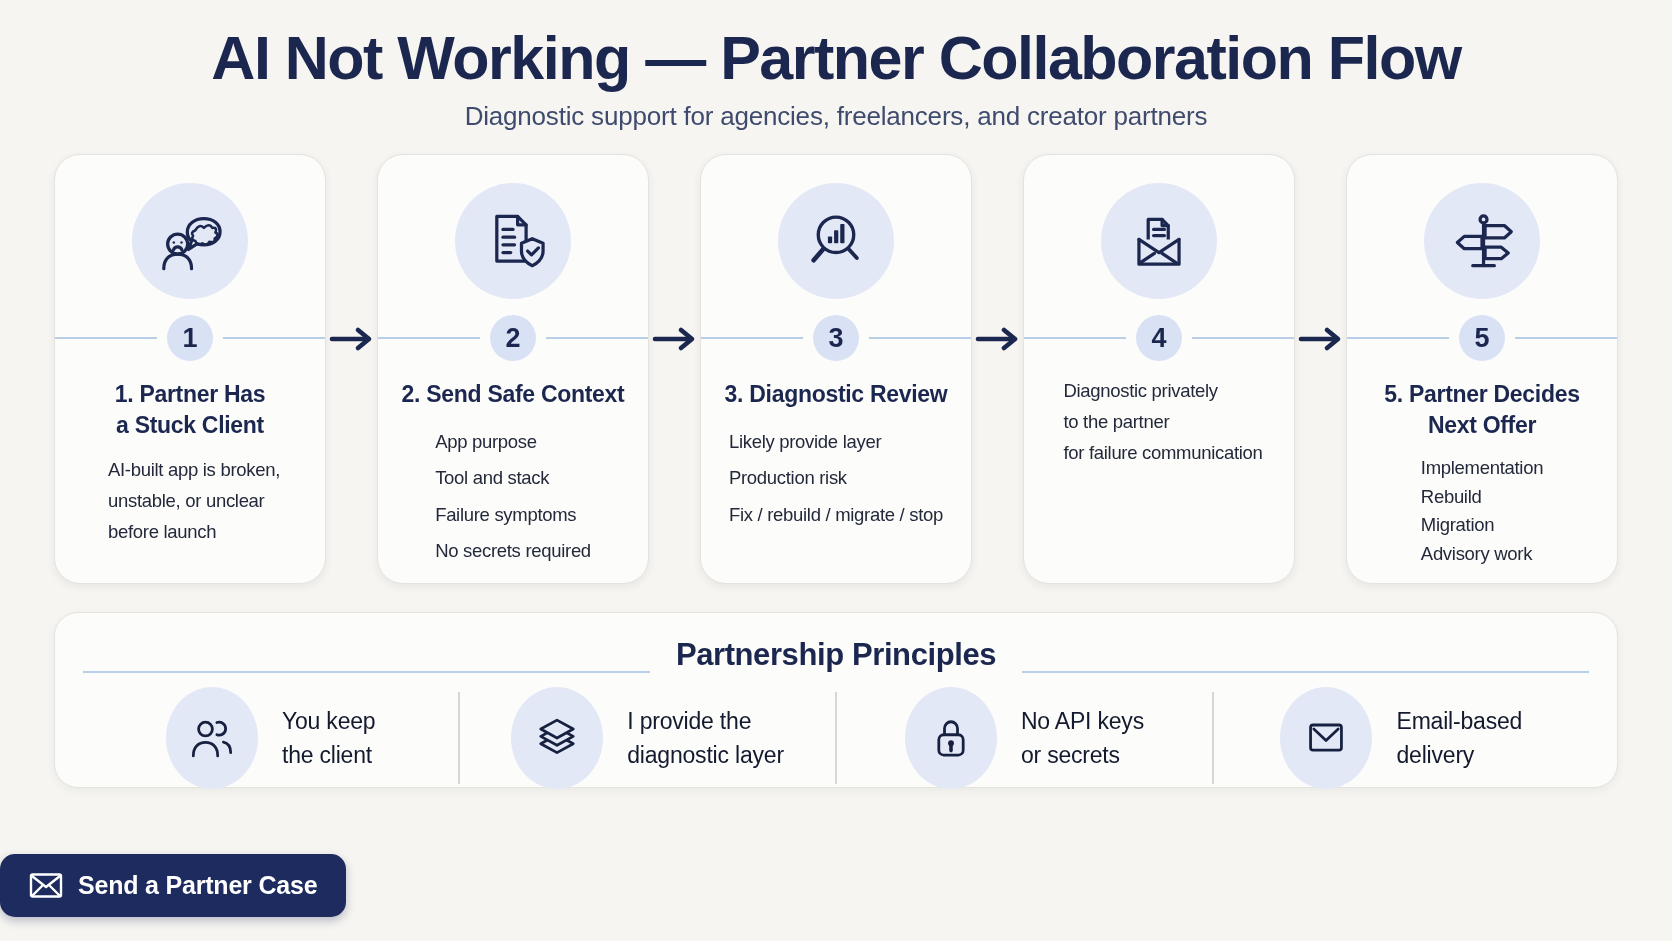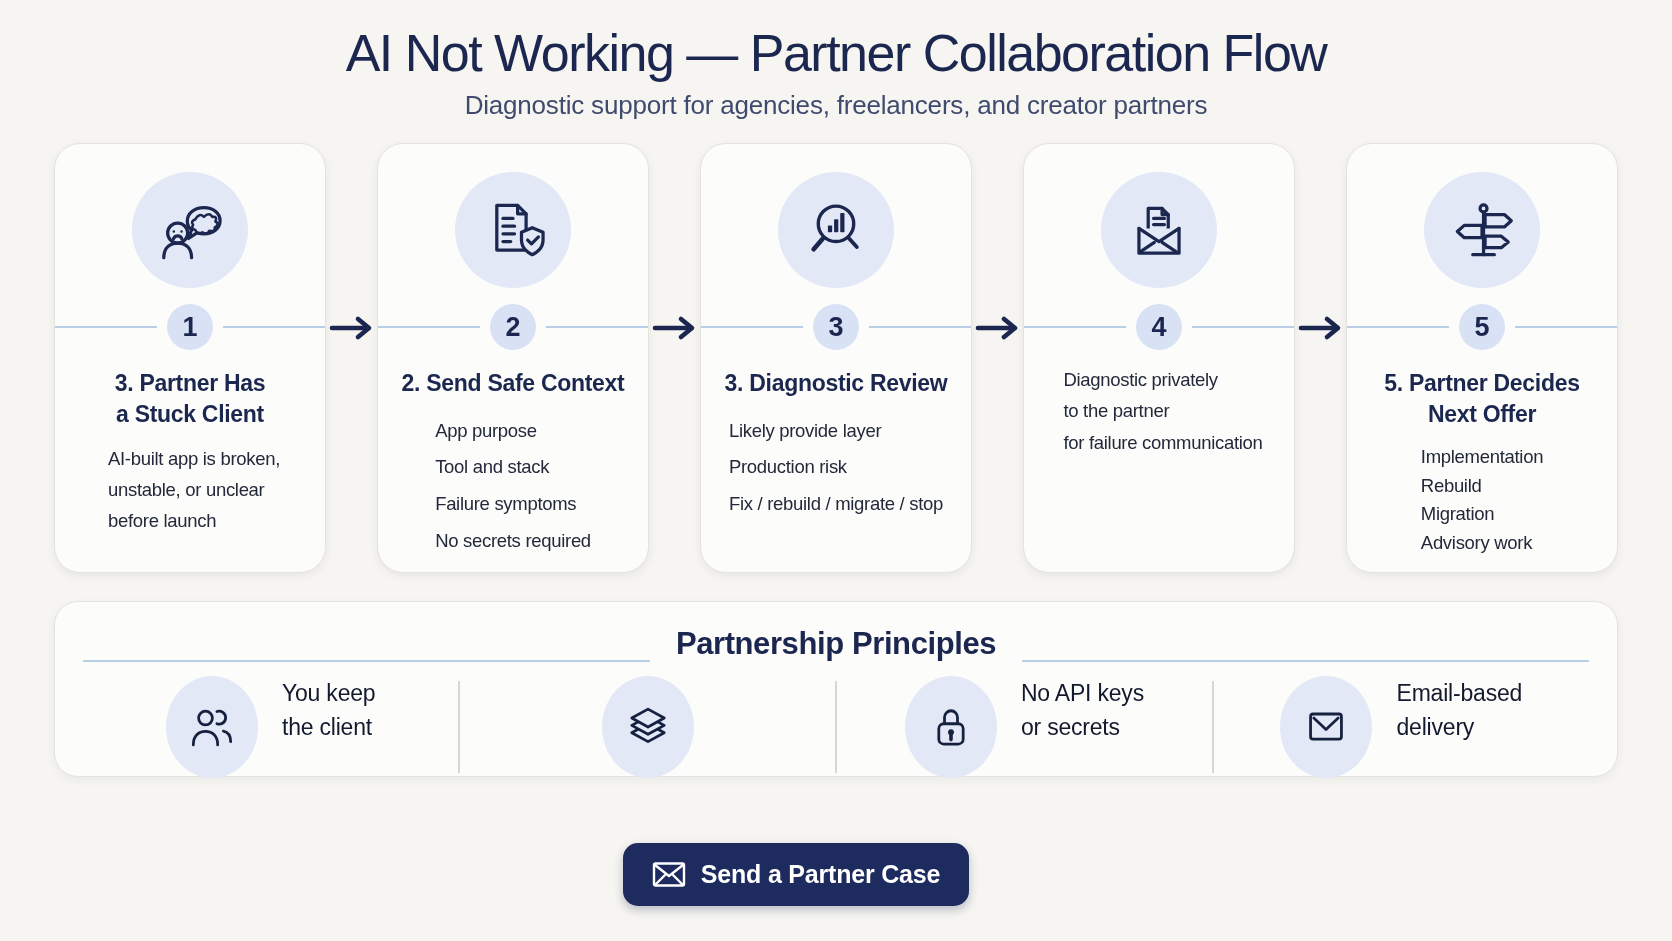--- a/index.html
+++ b/index.html
@@ -15,21 +15,21 @@
     --rule-blue:#b9cfe8;
     --divider:#d8d7d3;
   }
   *{margin:0;padding:0;box-sizing:border-box;}
   html,body{background:var(--bg);}
   body{font-family:"Liberation Sans",sans-serif;color:var(--ink);}
   .page{position:relative;width:1672px;height:941px;background:var(--bg);overflow:hidden;}
 
   
   header{text-align:center;padding-top:22px;}
-  .title{font-size:52px;font-weight:400;letter-spacing:-1.5px;color:var(--navy);line-height:1.2;}
+  .title{font-size:61px;font-weight:700;letter-spacing:-1.5px;color:var(--navy);line-height:1.2;}
   .subtitle{font-size:26px;color:var(--subtitle);margin-top:6px;letter-spacing:-0.2px;}
 
   
   .flow{display:flex;justify-content:center;align-items:flex-start;margin-top:22px;padding:0 54px;}
   .card{width:272px;height:430px;background:var(--card-bg);border:1.5px solid var(--card-border);
         border-radius:26px;box-shadow:0 3px 8px rgba(40,45,70,.07);
         display:flex;flex-direction:column;align-items:center;padding-top:28px;flex:0 0 272px;}
   .icon-circle{width:116px;height:116px;border-radius:50%;background:var(--blob);
         display:flex;align-items:center;justify-content:center;}
   .badge-row{display:flex;align-items:center;width:100%;margin-top:16px;}
@@ -48,29 +48,29 @@
   .arrow{flex:0 0 51px;display:flex;justify-content:center;}
   .arrow svg{margin-top:172px;}
 
   
   .panel{margin:28px 54px 0;height:176px;background:var(--card-bg);border:1.5px solid var(--card-border);
         border-radius:24px;box-shadow:0 3px 8px rgba(40,45,70,.06);padding:24px 28px 0;}
   .panel-head{display:flex;align-items:flex-end;}
   .panel-head .hline{flex:1;height:2px;background:var(--rule-blue);}
   .panel-head h3{font-size:31px;font-weight:700;color:var(--navy);margin:0 26px;letter-spacing:-0.4px;}
   .principles{display:flex;align-items:center;margin-top:14px;}
-  .principle{flex:1;display:flex;align-items:flex-start;justify-content:center;gap:24px;}
+  .principle{flex:1;display:flex;align-items:center;justify-content:center;gap:24px;}
   .p-icon{width:92px;height:102px;border-radius:50%;background:var(--blob);
         display:flex;align-items:center;justify-content:center;flex:0 0 92px;}
   .p-text{font-size:23px;color:#141a2e;line-height:1.48;letter-spacing:-0.2px;}
   .p-text span{display:block;white-space:nowrap;}
   .vdiv{width:1.5px;height:92px;background:var(--divider);align-self:center;flex:0 0 1.5px;}
 
   
-  .cta-row{display:flex;justify-content:center;padding-right:80px;margin-top:66px;}
+  .cta-row{display:flex;justify-content:flex-start;padding-right:80px;margin-top:66px;}
   .cta{display:flex;align-items:center;gap:15px;height:63px;padding:0 29px;border:none;cursor:pointer;
         background:var(--navy-deep);color:#ffffff;border-radius:15px;font-family:"Liberation Sans",sans-serif;
         font-size:25px;font-weight:700;letter-spacing:-0.2px;box-shadow:0 4px 10px rgba(30,40,90,.28);}
 
   svg{display:block;}
 </style>
 </head>
 <body>
 
 <div class="page">
@@ -93,21 +93,21 @@
           <path d="M26.5 59.5 c2 -5 9 -5 11 0"></path>
           <path d="M14 84 c0 -13 8 -19 18 -19 c10 0 18 6 18 19"></path>
         </svg>
       </div>
       <div class="badge-row">
         <span class="rule"></span>
         <span class="badge">1</span>
         <span class="rule"></span>
       </div>
       <h2 class="card-title">
-        <span>3. Partner Has</span>
+        <span>1. Partner Has</span>
         <span>a Stuck Client</span>
       </h2>
       <div class="card-body para">
         <div>AI-built app is broken,</div>
         <div>unstable, or unclear</div>
         <div>before launch</div>
       </div>
     </section>
 
     <div class="arrow">
@@ -274,20 +274,24 @@
       <div class="vdiv"></div>
 
       <div class="principle">
         <span class="p-icon">
           <svg width="52" height="52" viewBox="0 0 64 64" fill="none" stroke="#16213f" stroke-width="3.4" stroke-linecap="round" stroke-linejoin="round">
             <path d="M32 28 L52 39 L32 50 L12 39 Z" fill="#e3e8f7"></path>
             <path d="M32 19 L52 30 L32 41 L12 30 Z" fill="#e3e8f7"></path>
             <path d="M32 10 L52 21 L32 32 L12 21 Z" fill="#e3e8f7"></path>
           </svg>
         </span>
+        <span class="p-text">
+          <span>I provide the</span>
+          <span>diagnostic layer</span>
+        </span>
       </div>
 
       <div class="vdiv"></div>
 
       <div class="principle">
         <span class="p-icon">
           <svg width="52" height="52" viewBox="0 0 64 64" fill="none" stroke="#16213f" stroke-width="3.4" stroke-linecap="round" stroke-linejoin="round">
             <path d="M24 28 v-8 a8 8 0 0 1 16 0 v8"></path>
             <rect x="17" y="28" width="30" height="25" rx="6" fill="#e3e8f7"></rect>
             <circle cx="32" cy="38.5" r="3.6" fill="#16213f" stroke="none"></circle>

